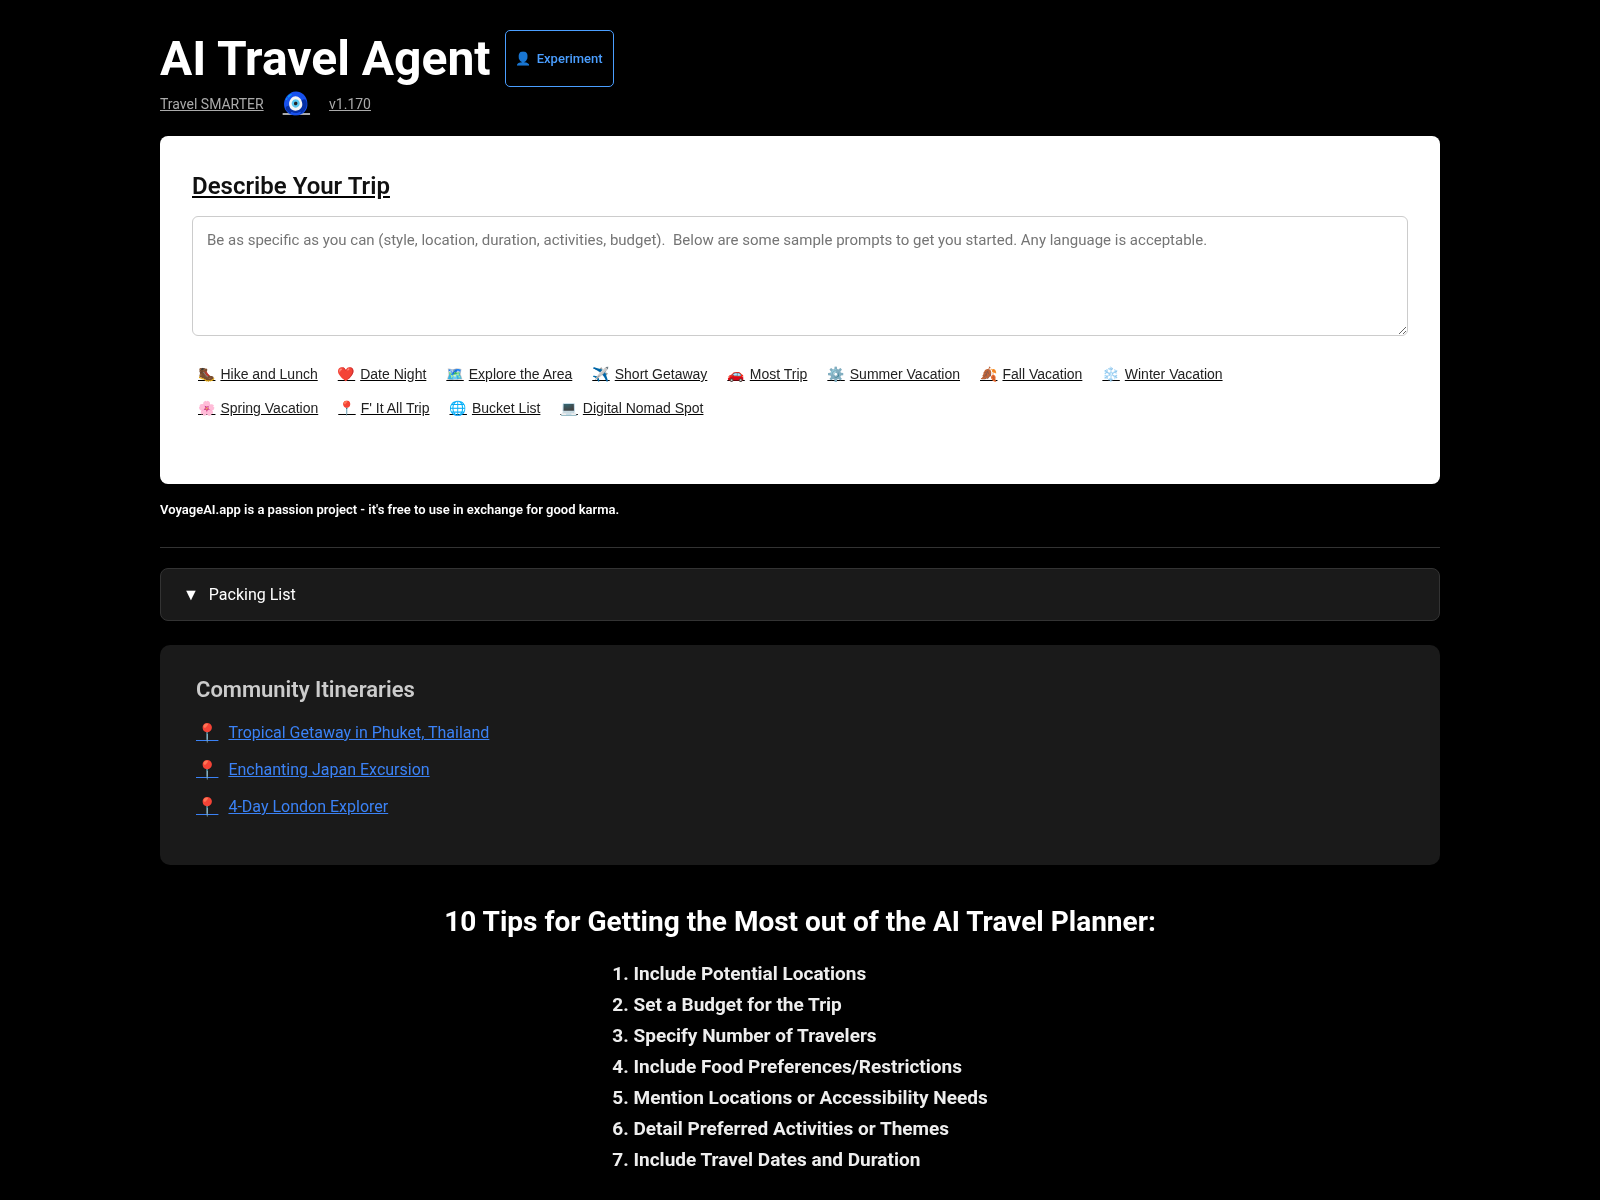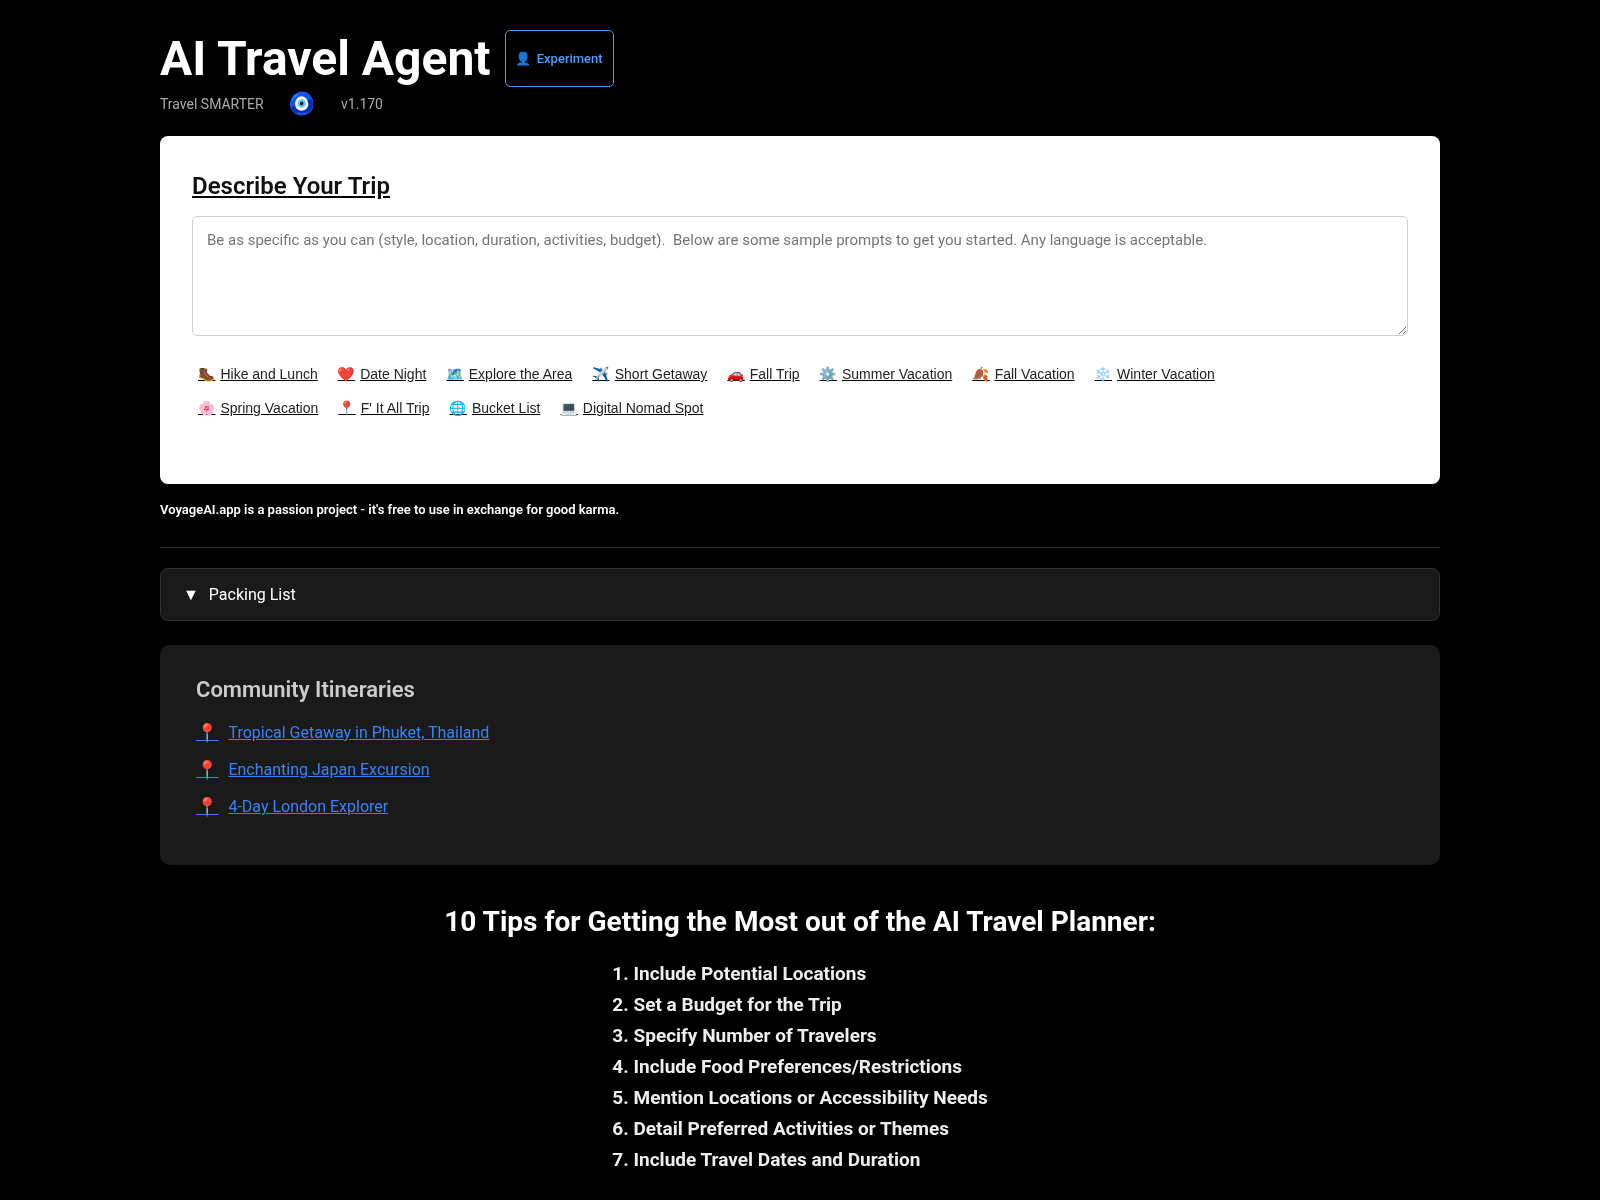--- a/index.html
+++ b/index.html
@@ -33,23 +33,24 @@
       border: 1.5px solid #4a9eff;
       color: #4a9eff;
       font-size: 13px;
       padding: 3px 10px;
       border-radius: 5px;
       font-weight: 500;
     }
     .subtitle-row {
       display: flex;
       align-items: center;
-      gap: 25px;
+      gap: 19px;
       color: #aaa;
       font-size: 14px;
+      text-decoration: underline;
     }
     .emoji-icon {
       font-size: 22px;
     }
     .main-card {
       background: #fff;
       color: #000;
       border-radius: 8px;
       padding: 36px 32px;
       margin-bottom: 18px;
@@ -211,21 +212,21 @@
   <div class="main-card">
     <div class="card-title">Describe Your Trip</div>
     <textarea class="trip-textarea" placeholder="Be as specific as you can (style, location, duration, activities, budget).  Below are some sample prompts to get you started. Any language is acceptable." style=""></textarea>
 
     
     <div class="prompt-chips-row">
       <button class="chip">🥾 <span>Hike and Lunch</span></button>
       <button class="chip">❤️ <span>Date Night</span></button>
       <button class="chip">🗺️ <span>Explore the Area</span></button>
       <button class="chip">✈️ <span>Short Getaway</span></button>
-      <button class="chip">🚗 <span>Fall Trip</span></button>
+      <button class="chip">🚗 <span>Most Trip</span></button>
       <button class="chip">⚙️ <span>Summer Vacation</span></button>
       <button class="chip">🍂 <span>Fall Vacation</span></button>
       <button class="chip">❄️ <span>Winter Vacation</span></button>
     </div>
 
     
     <div class="prompt-chips-row-2">
       <button class="chip">🌸 <span>Spring Vacation</span></button>
       <button class="chip">📍 <span>F' It All Trip</span></button>
       <button class="chip">🌐 <span>Bucket List</span></button>

